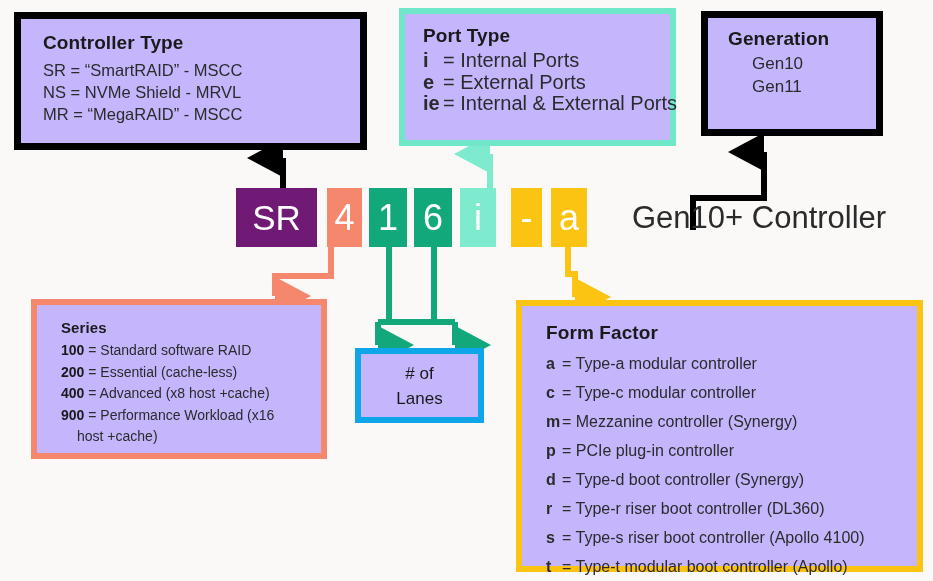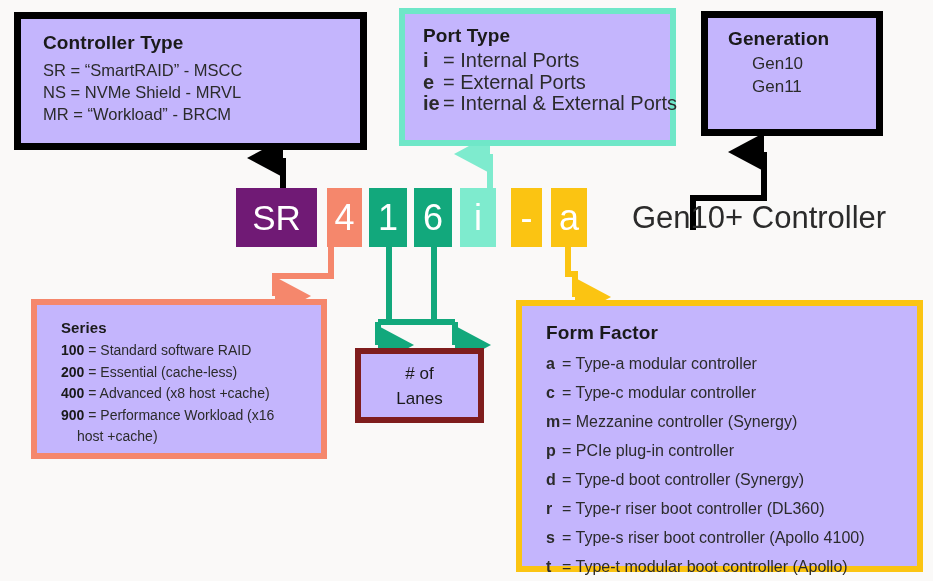--- a/index.html
+++ b/index.html
@@ -70,21 +70,21 @@
     border: 6px solid #f5876c;
     padding: 14px 0 0 24px;
   }
   #series-box .box-title { font-size: 15px; margin-bottom: 4px; }
   #series-box .box-line  { font-size: 14px; line-height: 21.5px; white-space: normal; max-width: 250px;}
   #series-box .box-line .cont { display:block; padding-left: 16px; }
 
   
   #lanes-box {
     left: 355px; top: 348px; width: 129px; height: 75px;
-    border: 6px solid #7f1d1d;
+    border: 6px solid #0ea5e9;
     display: flex; flex-direction: column;
     align-items: center; justify-content: center;
   }
   #lanes-box .lane-line { font-size: 17px; color: #1a1a1a; line-height: 25px; }
 
   
   #form-factor-box {
     left: 516px; top: 300px; width: 407px; height: 272px;
     border: 6px solid #fbc412;
     padding: 16px 0 0 24px;
@@ -167,21 +167,21 @@
     <path d="M455,322 L455,345" stroke="#12a87c" stroke-width="6" fill="none" marker-end="url(#ah-green)"></path>
     <path d="M378,322 L455,322" stroke="#12a87c" stroke-width="6" fill="none"></path>
 
     <path d="M568,247 L568,274 L575,274 L575,297" stroke="#fbc412" stroke-width="6" fill="none" marker-end="url(#ah-yellow)"></path>
   </svg>
 
   <div class="box" id="controller-type-box">
     <div class="box-title">Controller Type</div>
     <div class="box-line">SR = “SmartRAID” - MSCC</div>
     <div class="box-line">NS = NVMe Shield - MRVL</div>
-    <div class="box-line">MR = “Workload” - BRCM</div>
+    <div class="box-line">MR = “MegaRAID” - MSCC</div>
   </div>
 
   <div class="box" id="port-type-box">
     <div class="box-title">Port Type</div>
     <div class="box-line">
       <span class="key">i</span><span>= Internal Ports</span>
     </div>
     <div class="box-line">
       <span class="key">e</span><span>= External Ports</span>
     </div>

